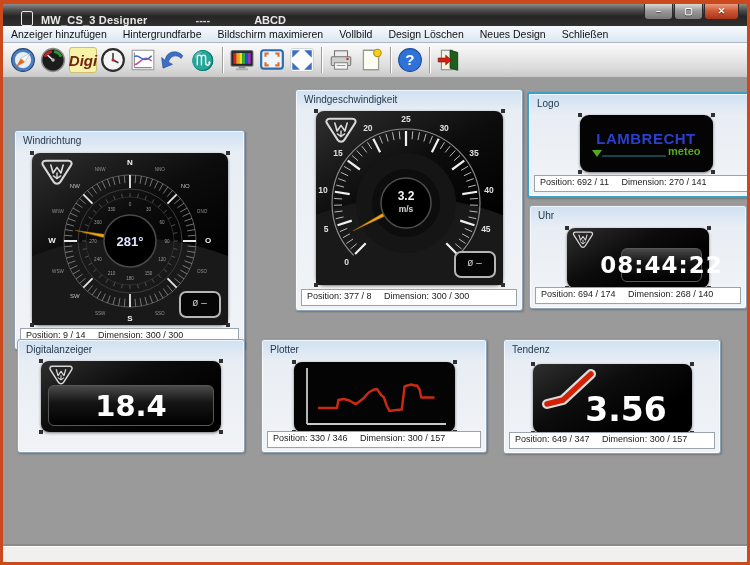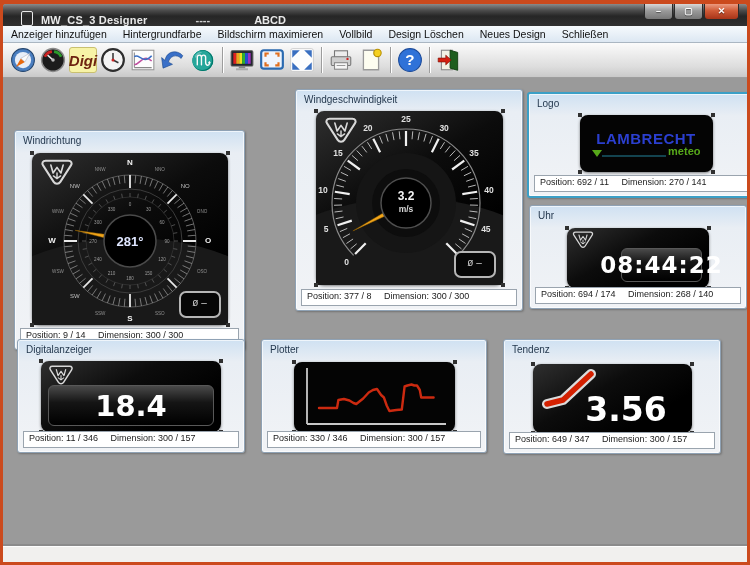--- a/index.html
+++ b/index.html
@@ -508,21 +508,21 @@
       <div class="panel-status">
         <span>Position:</span>
         <span>377 / 8</span>
         <span class="dim">Dimension:</span>
         <span>300 / 300</span>
       </div>
     </div>
 
     <div class="panel selected" style="left:524px;top:14px;width:218px;height:102px;">
       <div class="panel-title">Logo</div>
-      <div class="display logo-display" style="width:133px;height:57px;margin-top:21px;">
+      <div class="display logo-display" style="width:133px;height:57px;margin-top:21px;border-radius:9px;">
         <div class="brand">LAMBRECHT</div>
         <div class="brand-row">
           <span class="tri"></span>
           <span class="brand-line"></span>
           <span class="brand-sub">meteo</span>
         </div>
       <span class="grip" style="left: -2px; top: -2px;"></span>
           <span class="grip" style="right: -2px; top: -2px;"></span>
           <span class="grip" style="left: -2px; bottom: -2px;"></span>
           <span class="grip" style="right: -2px; bottom: -2px;"></span>
@@ -564,26 +564,20 @@
             <use href="#shield-symbol"></use>
           </svg>
         <div class="screen" style="top:24px;">
           <span class="digital-text">18.4</span>
         </div>
       <span class="grip" style="left: -2px; top: -2px;"></span>
           <span class="grip" style="right: -2px; top: -2px;"></span>
           <span class="grip" style="left: -2px; bottom: -2px;"></span>
           <span class="grip" style="right: -2px; bottom: -2px;"></span>
         </div>
-      <div class="panel-status">
-        <span>Position:</span>
-        <span>11 / 346</span>
-        <span class="dim">Dimension:</span>
-        <span>300 / 157</span>
-      </div>
     </div>
 
     <div class="panel" style="left:258px;top:261px;width:224px;height:112px;">
       <div class="panel-title">Plotter</div>
       <div class="display" style="width:161px;height:70px;margin-top:22px;background:#040404;">
         <svg width="161" height="70" viewBox="0 0 161 70" style="position:absolute;left:0;top:0;">
           <path d="M13 6 V62 M13 62 H152" fill="none" stroke="#c8c8c8" stroke-width="1.8"></path>
           <polyline id="plot-line" fill="none" stroke="#cc2a10" stroke-width="2.4" stroke-linejoin="round" stroke-linecap="round" points="25.0,46.0 43.0,46.0 44.4,38.0 49.9,37.0 55.4,38.5 59.5,41.0 62.3,42.0 69.2,36.5 74.7,30.5 78.9,28.0 83.0,27.0 87.1,33.0 89.9,35.5 92.7,43.5 95.4,49.0 102.3,48.0 107.8,47.5 110.6,24.5 113.4,23.5 117.5,22.5 120.3,23.5 123.0,23.5 125.8,28.0 127.2,35.5 129.9,35.5 139.6,35.5"></polyline>
         </svg>
       <span class="grip" style="left: -2px; top: -2px;"></span>

